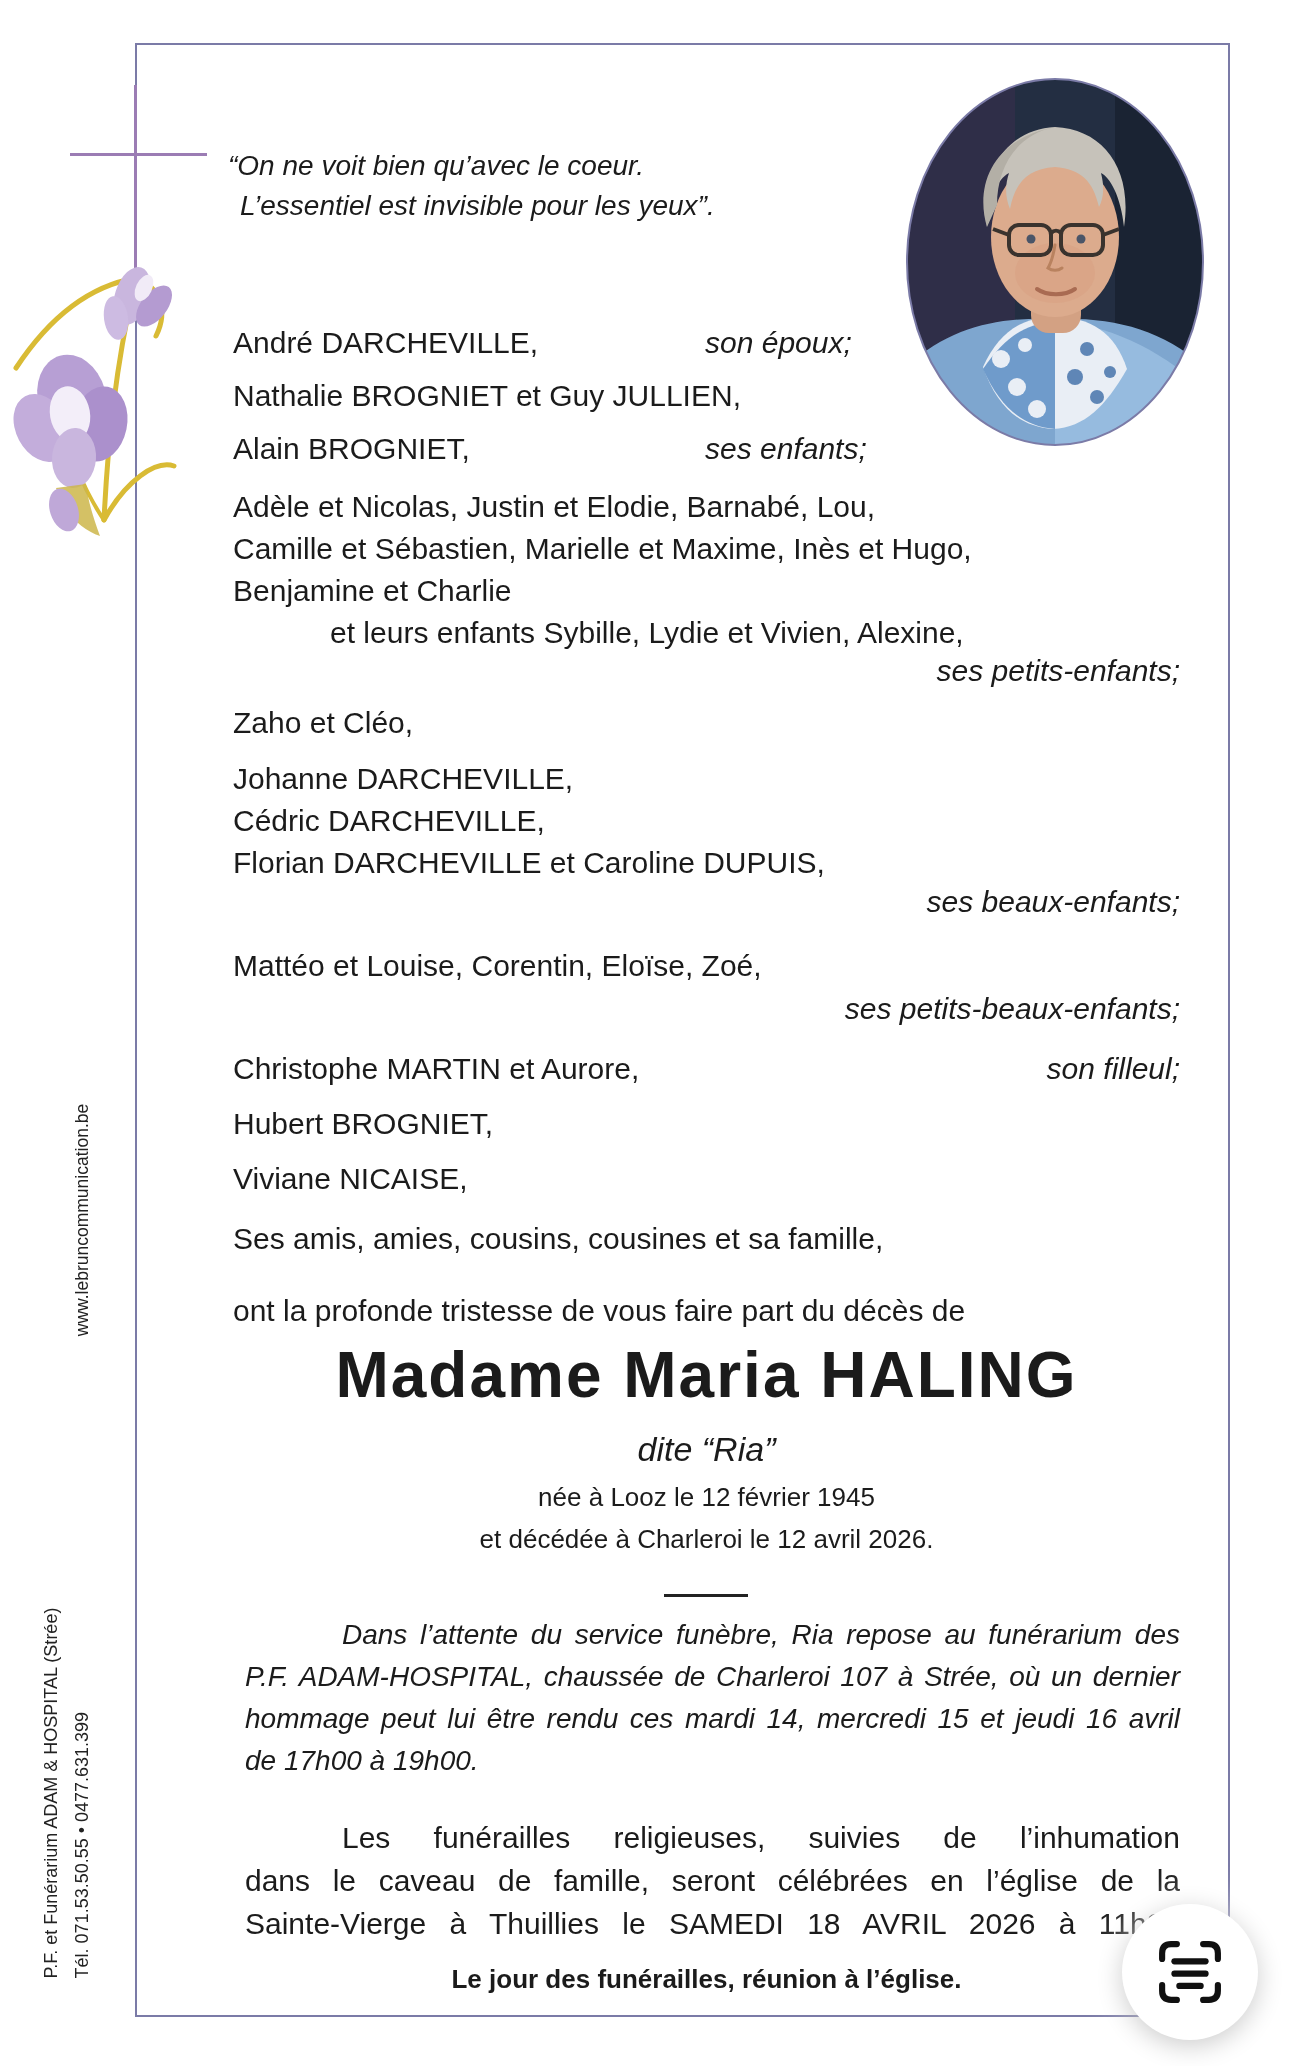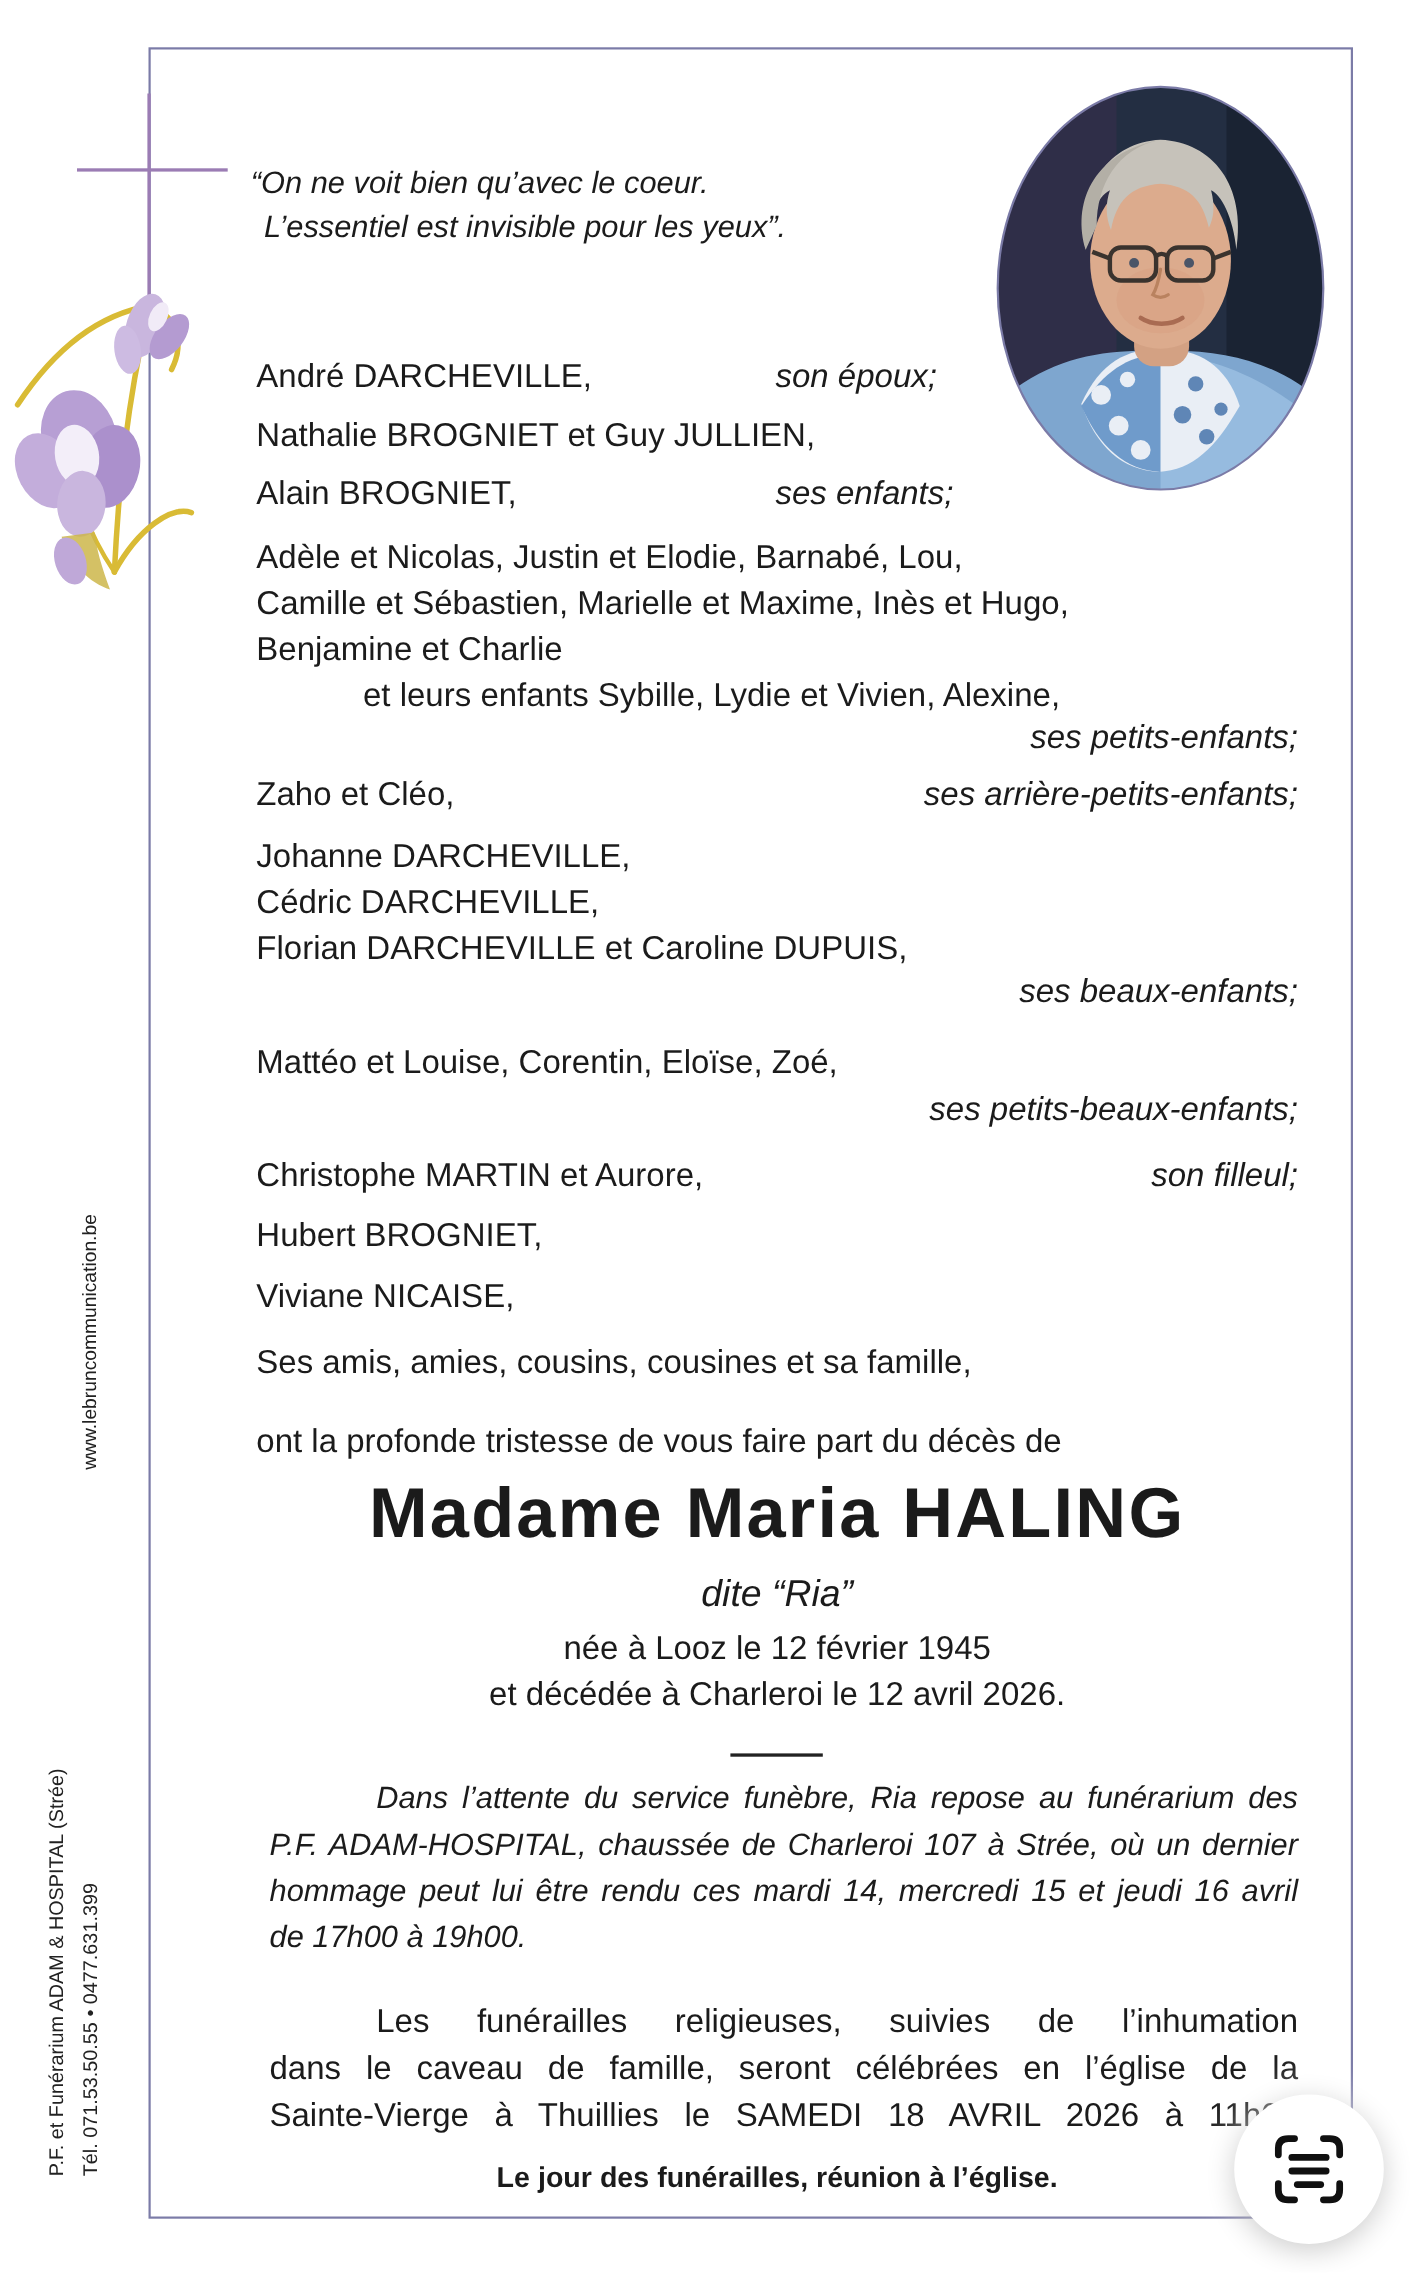--- a/index.html
+++ b/index.html
@@ -9,21 +9,21 @@
   .frame{border:2px solid #7b7ba7;}
   .row{position:absolute;left:233px;right:109px;height:42px;font-size:30px;line-height:42px;white-space:nowrap;}
   .name{position:absolute;left:0;top:0;}
   .name.indent{left:97px;}
   .rel-mid{position:absolute;left:472px;top:0;font-style:italic;}
   .rel-right{position:absolute;right:0;top:0;font-style:italic;}
   .quote{font-size:28px;font-style:italic;white-space:nowrap;}
   .center-box{position:absolute;left:233px;right:109px;text-align:center;white-space:nowrap;}
   .deceased{font-size:64px;font-weight:bold;letter-spacing:2px;}
   .nickname{font-size:34px;font-style:italic;}
-  .dates{font-size:30px;}
+  .dates{font-size:26px;}
   .para-line{position:absolute;left:233px;right:109px;height:42px;font-size:28px;font-style:italic;line-height:42px;
              text-align:justify;text-align-last:justify;margin-left:12px;}
   .para-line.roman{font-style:normal;font-size:30px;height:43px;line-height:43px;}
   .para-line.plain{text-align:left;text-align-last:left;}
   .pad-indent{padding-left:97px;}
   .closing{position:absolute;left:233px;right:109px;text-align:center;font-size:26px;font-weight:bold;white-space:nowrap;margin-top:14px;}
   .vtext{position:absolute;white-space:nowrap;font-size:18px;color:#222;}
   .divider{position:absolute;background:#222;}
   .scan-btn{position:absolute;left:1122px;top:1904px;width:136px;height:136px;border-radius:50%;
             background:#ffffff;box-shadow:0 6px 26px rgba(0,0,0,.20),0 0 40px rgba(255,255,255,.9);
@@ -145,21 +145,20 @@
   <span class="name">Benjamine et Charlie</span>
 </div>
 <div class="row" style="top:612px">
   <span class="name indent">et leurs enfants Sybille, Lydie et Vivien, Alexine,</span>
 </div>
 <div class="row" style="top:650px">
   <span class="rel-right">ses petits-enfants;</span>
 </div>
 <div class="row" style="top:702px">
   <span class="name">Zaho et Cléo,</span>
-  <span class="rel-right">ses arrière-petits-enfants;</span>
 </div>
 <div class="row" style="top:758px">
   <span class="name">Johanne DARCHEVILLE,</span>
 </div>
 <div class="row" style="top:800px">
   <span class="name">Cédric DARCHEVILLE,</span>
 </div>
 <div class="row" style="top:842px">
   <span class="name">Florian DARCHEVILLE et Caroline DUPUIS,</span>
 </div>

